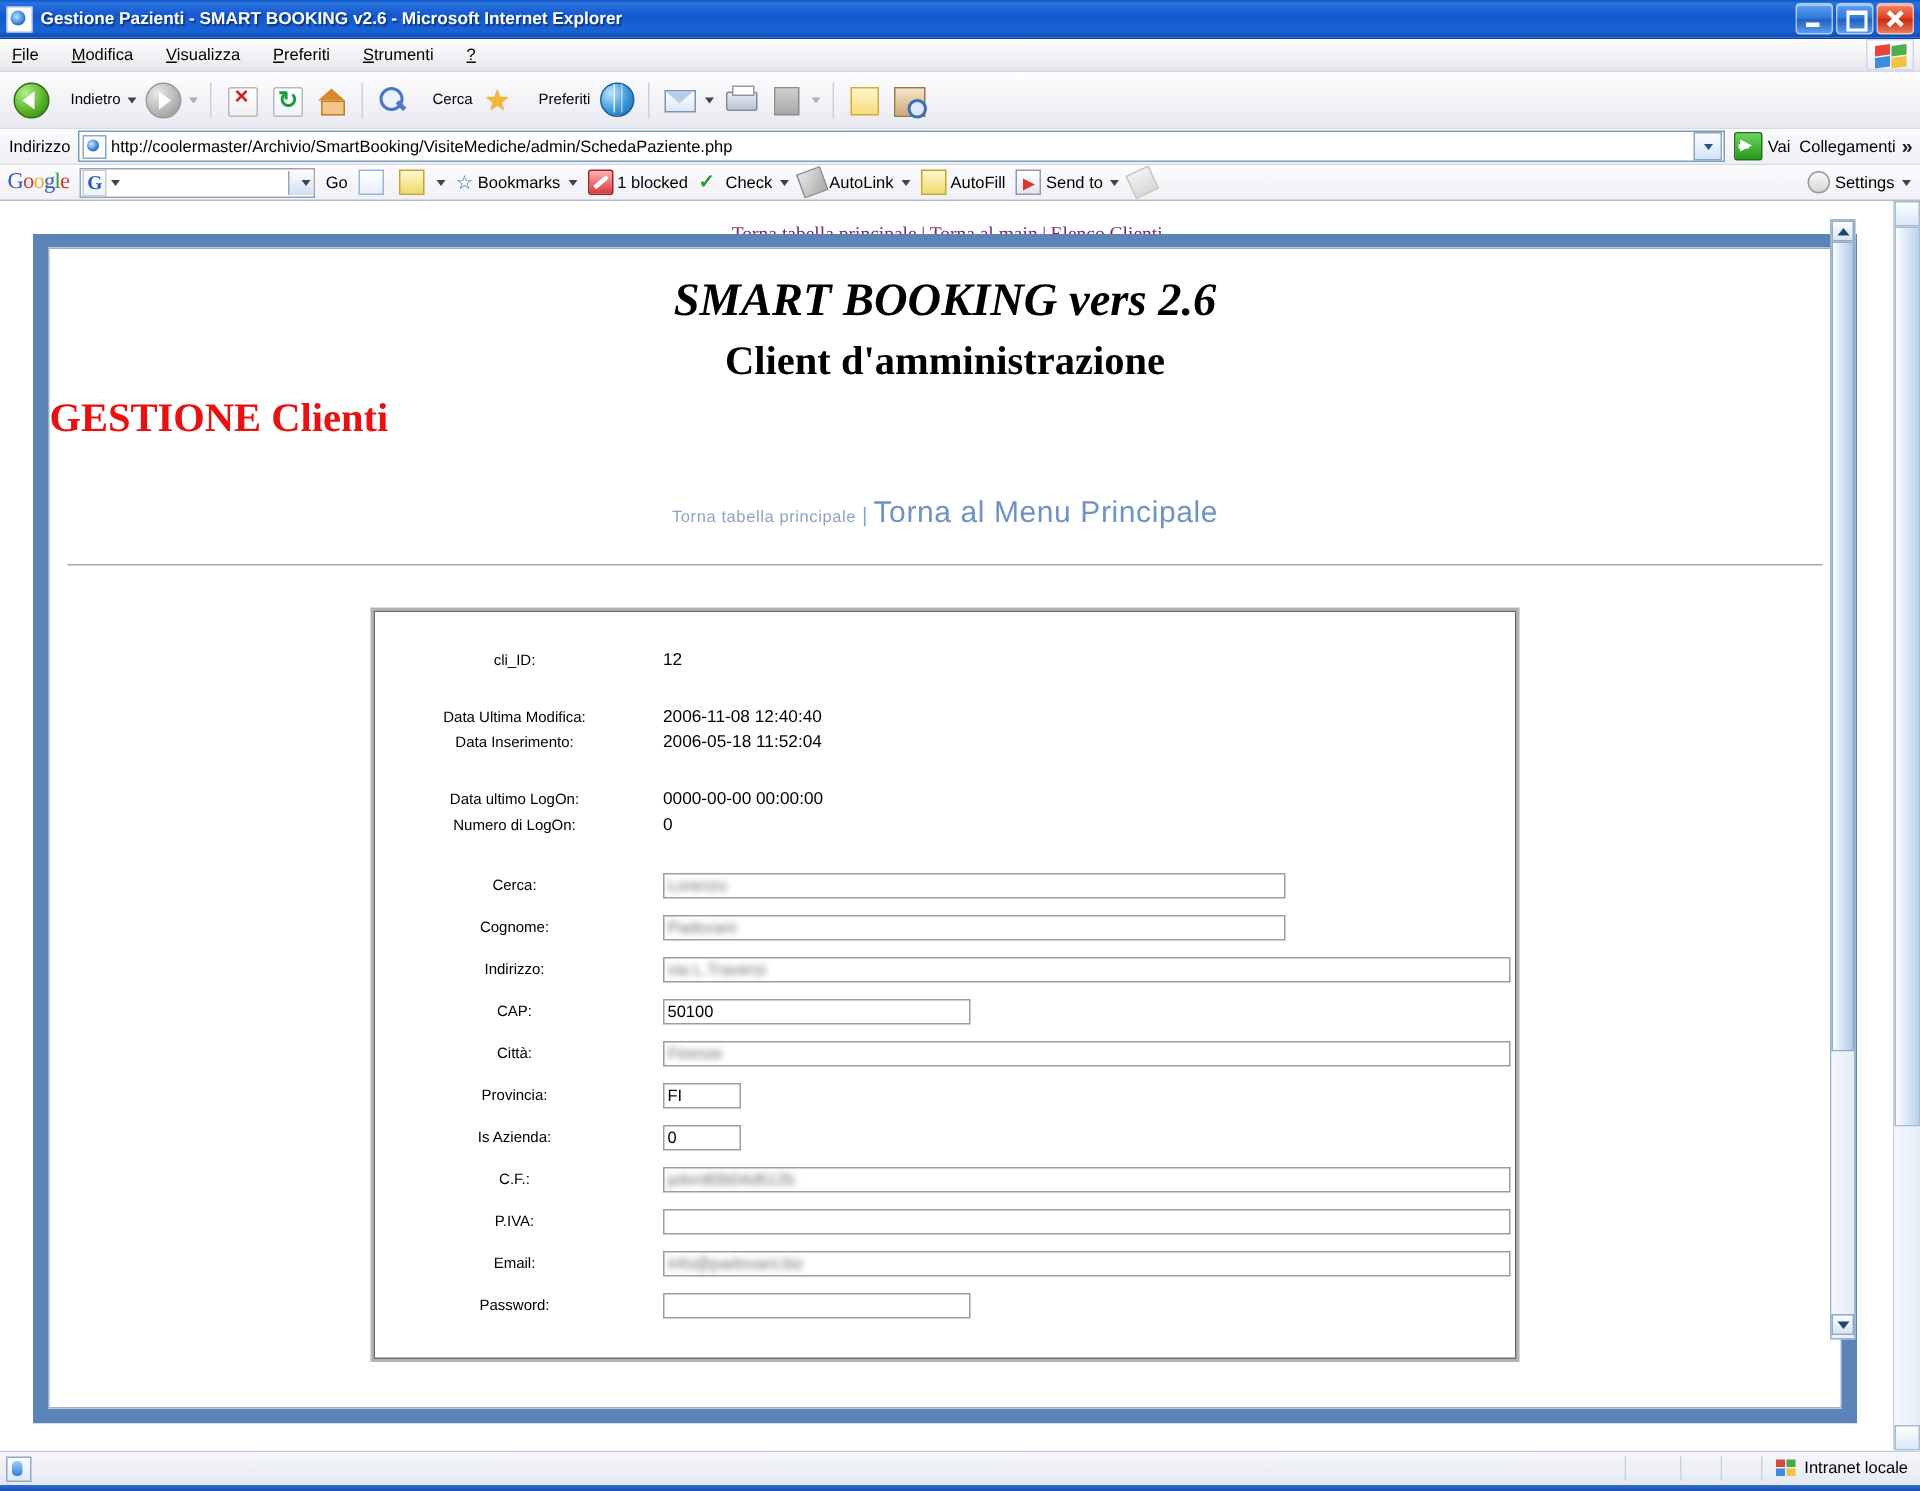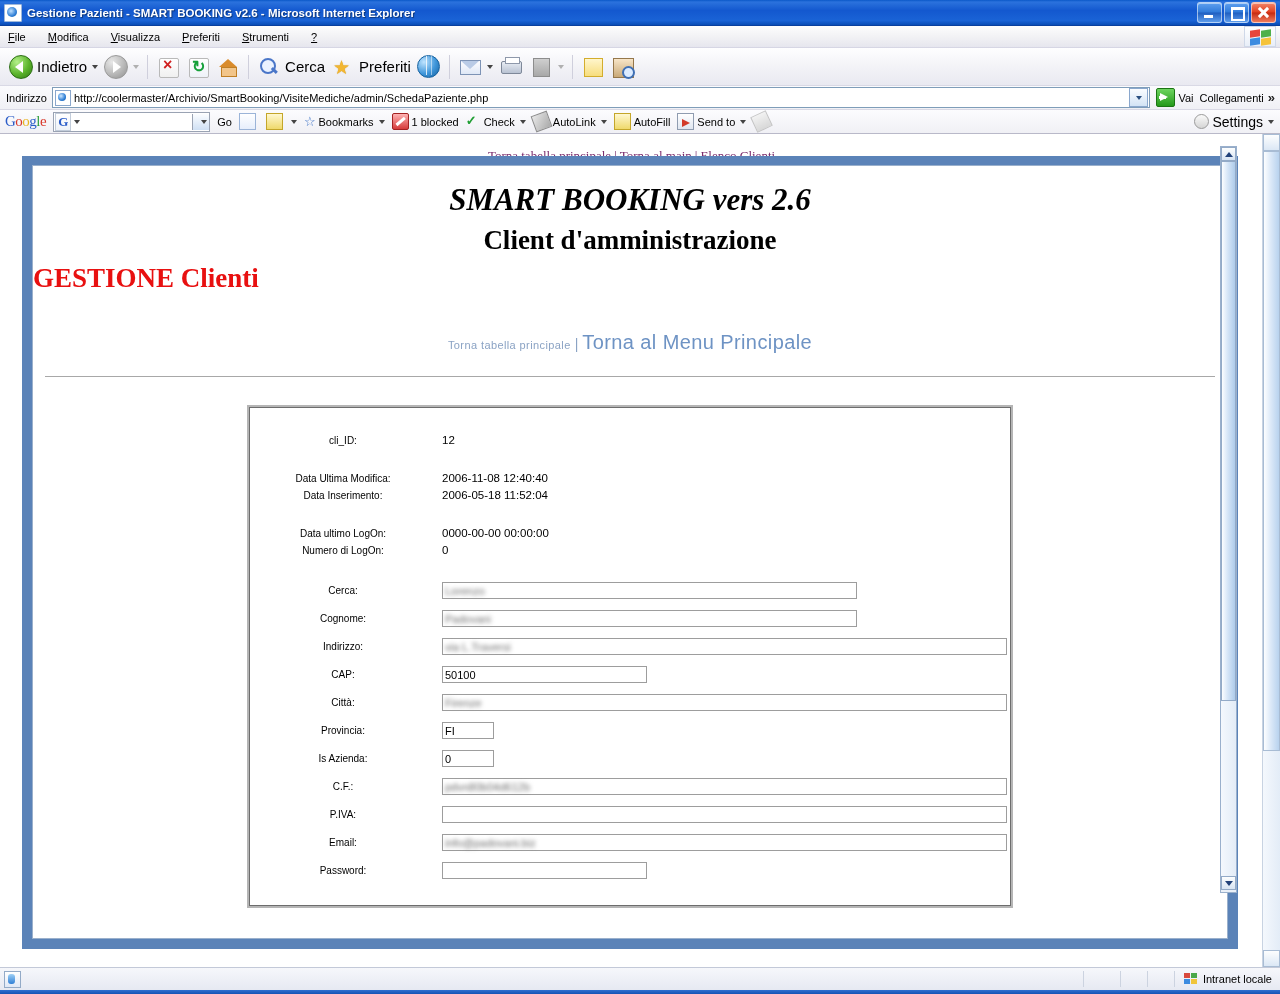--- a/index.html
+++ b/index.html
@@ -65,21 +65,21 @@
   .fq3{left:5px;top:11px;background:#3d8ce0;}
   .fq4{left:16px;top:11px;background:#f5c33b;}
 
   
   .toolbar{
     height:37px;display:flex;align-items:center;
     background:linear-gradient(180deg,#fefeff 0%,#f3f3f7 50%,#e9e9f1 100%);
     border-bottom:1px solid #d9d9e5;padding-left:6px;
   }
   .tbtn{display:flex;align-items:center;height:30px;padding:0 3px;white-space:nowrap;}
-  .tbtn .lbl{font-size:15px;margin-left:4px;color:#000;}
+  .tbtn .lbl{font-size:10px;margin-left:14px;color:#000;}
   .ico{width:24px;height:24px;position:relative;flex:0 0 auto;}
   .circ{width:22px;height:22px;border-radius:50%;position:relative;}
   .circ.green{background:radial-gradient(circle at 7px 6px,#b4f08a 0%,#5cb42c 55%,#2f7a14 100%);border:1px solid #2d6f16;}
   .circ.gray{background:radial-gradient(circle at 7px 6px,#e8e8e8 0%,#b9b9b9 55%,#8e8e8e 100%);border:1px solid #9a9a9a;}
   .arrw{position:absolute;left:5px;top:5px;width:0;height:0;border-top:6px solid transparent;border-bottom:6px solid transparent;}
   .arrw.l{border-right:8px solid #fff;}
   .arrw.r{left:8px;border-left:8px solid #fff;}
   .caret{width:0;height:0;border-left:3.5px solid transparent;border-right:3.5px solid transparent;border-top:4px solid #444;margin-left:5px;}
   .caret.dim{border-top-color:#b0b0b0;}
   .sq{position:absolute;left:3px;top:3px;width:18px;height:18px;border-radius:2px;}
@@ -168,21 +168,21 @@
   .gi-book{background:linear-gradient(180deg,#fff 0%,#e6eefc 100%);border:1px solid #9bb4d8;}
   .gi-blocked{background:linear-gradient(180deg,#ffb3b3 0%,#d63b3b 100%);border:1px solid #a32222;border-radius:2px;}
   .gi-blocked:after{content:"";position:absolute;left:2px;top:6px;width:11px;height:2.5px;background:#fff;transform:rotate(-40deg);}
   .gi-check{color:#1f9e33;font-weight:bold;font-size:13px;line-height:13px;}
   .gi-pen{background:linear-gradient(135deg,#e8e8e8 0%,#a9a9a9 100%);border:1px solid #8c8c8c;transform:rotate(-20deg);}
   .gi-fill{background:linear-gradient(180deg,#fff8d0 0%,#efd96b 100%);border:1px solid #c4a62a;}
   .gi-send{background:linear-gradient(180deg,#fff 0%,#e0e6f0 100%);border:1px solid #8f9cb0;}
   .gi-send:after{content:"";position:absolute;left:4px;top:5px;width:0;height:0;border-top:4px solid transparent;border-bottom:4px solid transparent;border-left:8px solid #d23a2a;}
   .gi-ghost{background:linear-gradient(180deg,#f2f2f2 0%,#d8d8d8 100%);border:1px solid #c4c4c4;transform:rotate(-25deg);}
   .gstar{color:#3a6fc4;font-size:13px;line-height:13px;}
-  .gsettings{margin-left:auto;margin-right:6px;display:flex;align-items:center;font-size:14px;}
+  .gsettings{margin-left:auto;margin-right:6px;display:flex;align-items:center;font-size:11px;}
   .gsph{width:13px;height:13px;border-radius:50%;border:1px solid #9a9a9a;background:linear-gradient(180deg,#fafafa 0%,#d5d5d5 100%);margin-right:3px;}
 
   
   .viewport{position:relative;width:1280px;height:833px;background:#fff;overflow:hidden;}
   .pagearea{position:absolute;left:0;top:0;width:1263px;height:815px;background:#fff;overflow:hidden;}
 
   .toplinks{text-align:center;padding-top:14px;font-family:"Liberation Serif",serif;font-size:13px;}
   .toplinks a{color:#7b2a6b;text-decoration:underline;}
   .toplinks .sep{color:#7b2a6b;text-decoration:none;padding:0 3px;}
 

